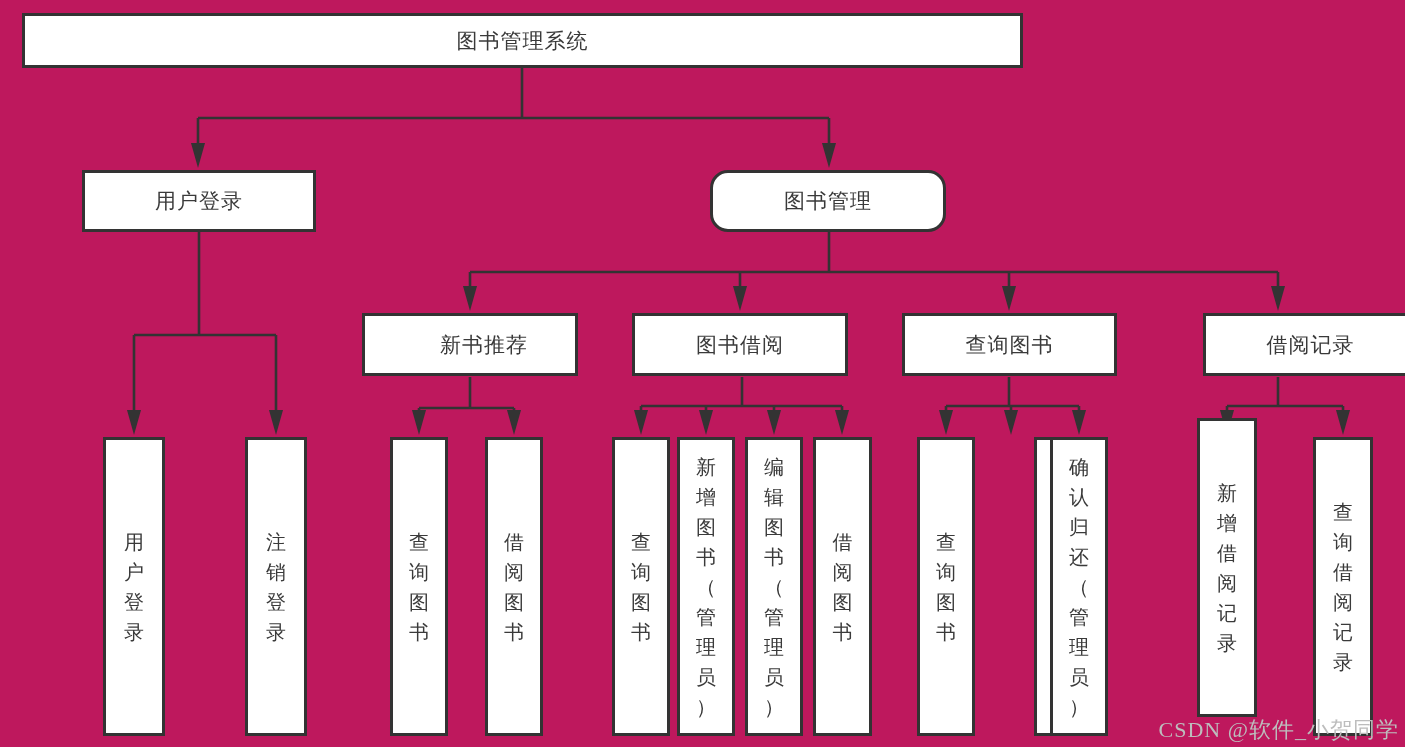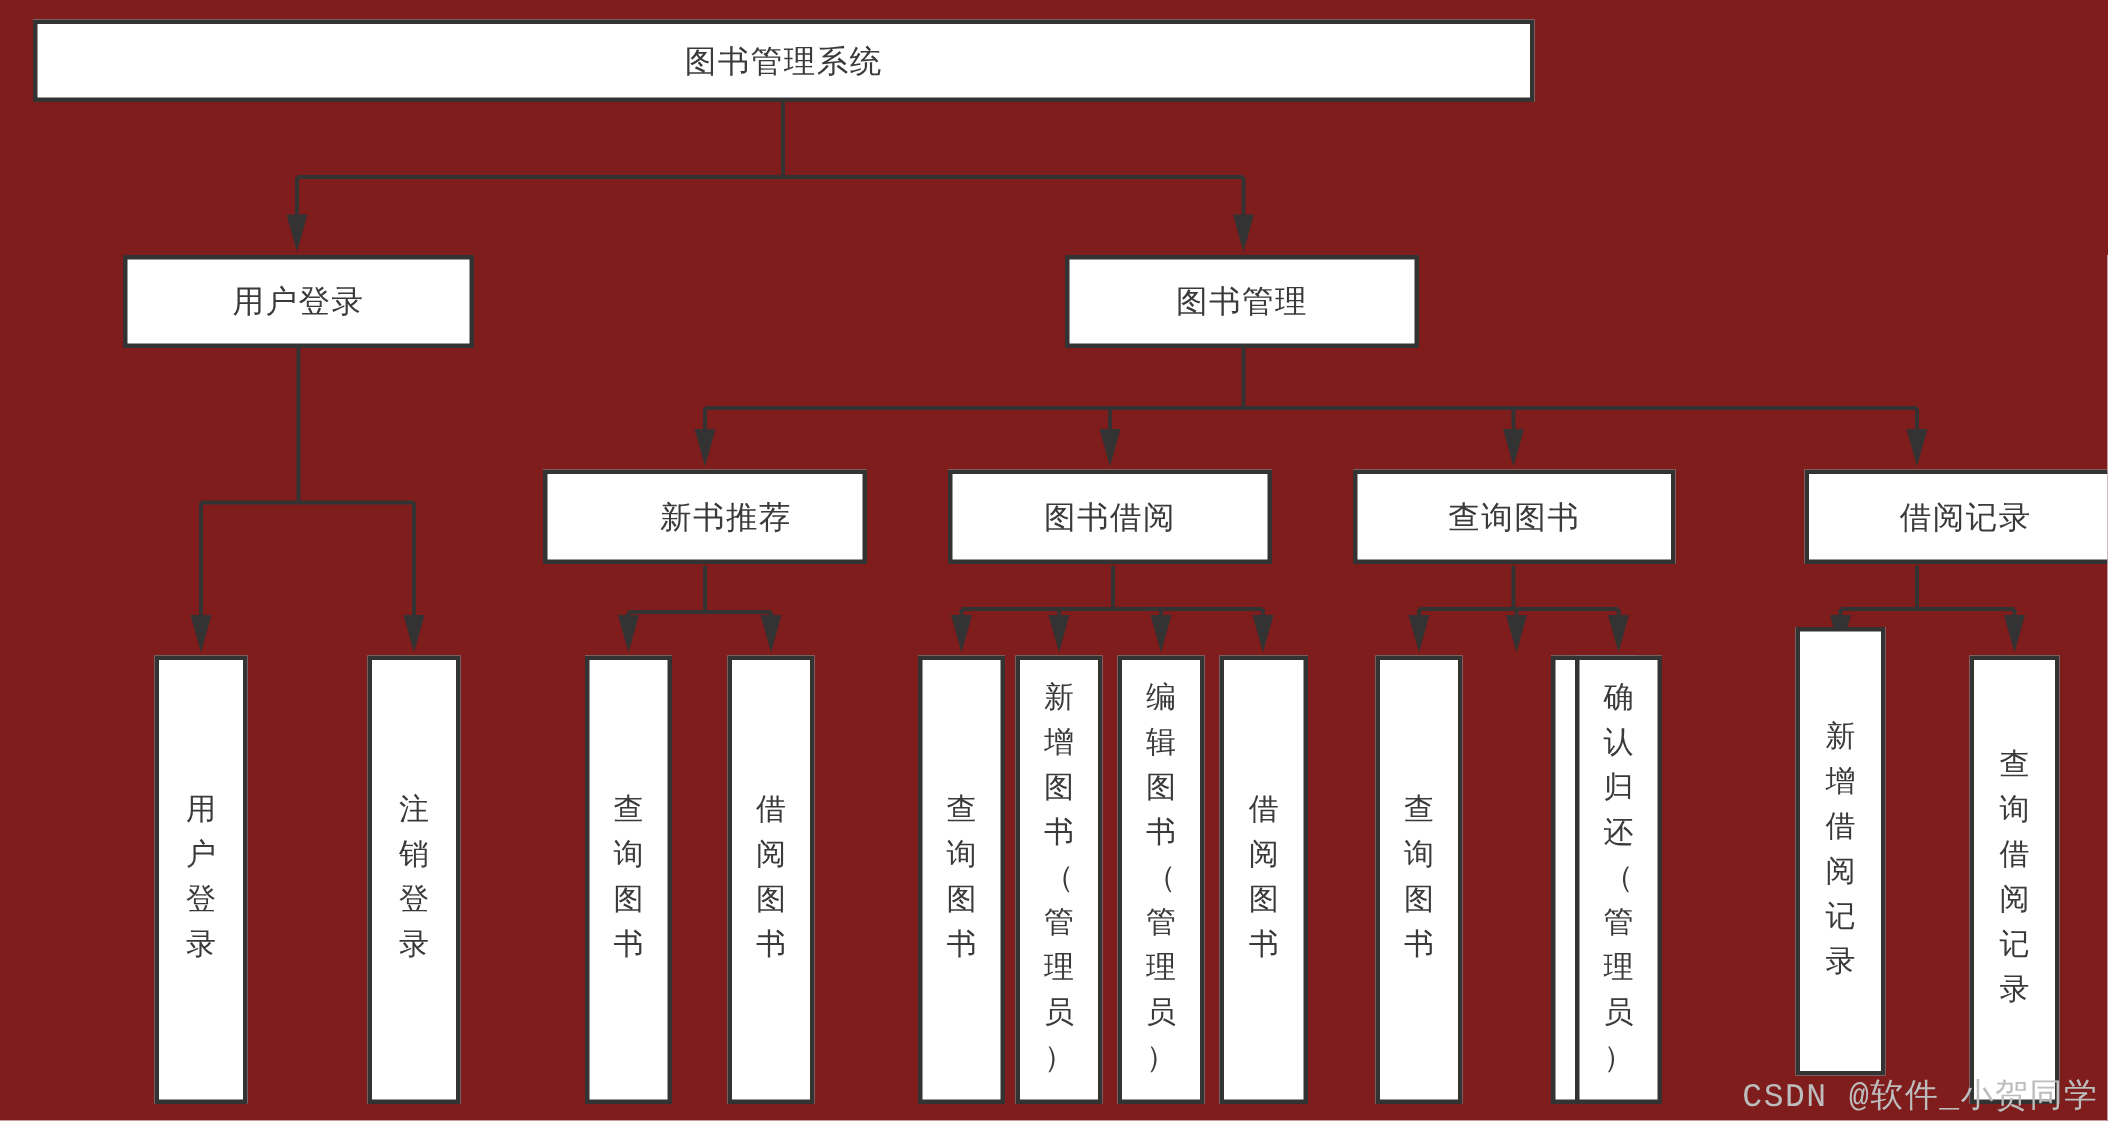--- a/index.html
+++ b/index.html
@@ -1,20 +1,20 @@
 <!DOCTYPE html>
 <html><head>
 <meta charset="utf-8">
 <style>
   html,body{margin:0;padding:0;background:#ffffff;}
   #canvas{
     position:relative;
     width:1405px;height:747px;
-    background:#7f1d1d;
-    font-family:Liberation Mono, monospace;
+    background:#be185d;
+    font-family:Liberation Serif, serif;
     overflow:hidden;
   }
   #connectors{position:absolute;left:0;top:0;z-index:1;}
   .node{
     position:absolute;
     box-sizing:border-box;
     border:3px solid #333333;
     background:#ffffff;
     display:flex;
     align-items:center;
@@ -120,21 +120,21 @@
     </g>
   </svg>
 
   <div class="node hnode" style="left:22px;top:13px;width:1001px;height:55px;">
     <span>图书管理系统</span>
   </div>
 
   <div class="node hnode" style="left:82px;top:170px;width:234px;height:62px;">
     <span>用户登录</span>
   </div>
-  <div class="node hnode" style="left:710px;top:170px;width:236px;height:62px;">
+  <div class="node hnode" style="left:710px;top:170px;width:236px;height:62px;border-radius:18px;">
     <span>图书管理</span>
   </div>
 
   <div class="node hnode" style="left:362px;top:313px;width:216px;height:63px;padding-left:28px;">
     <span>新书推荐</span>
   </div>
   <div class="node hnode" style="left:632px;top:313px;width:216px;height:63px;">
     <span>图书借阅</span>
   </div>
   <div class="node hnode" style="left:902px;top:313px;width:215px;height:63px;">

